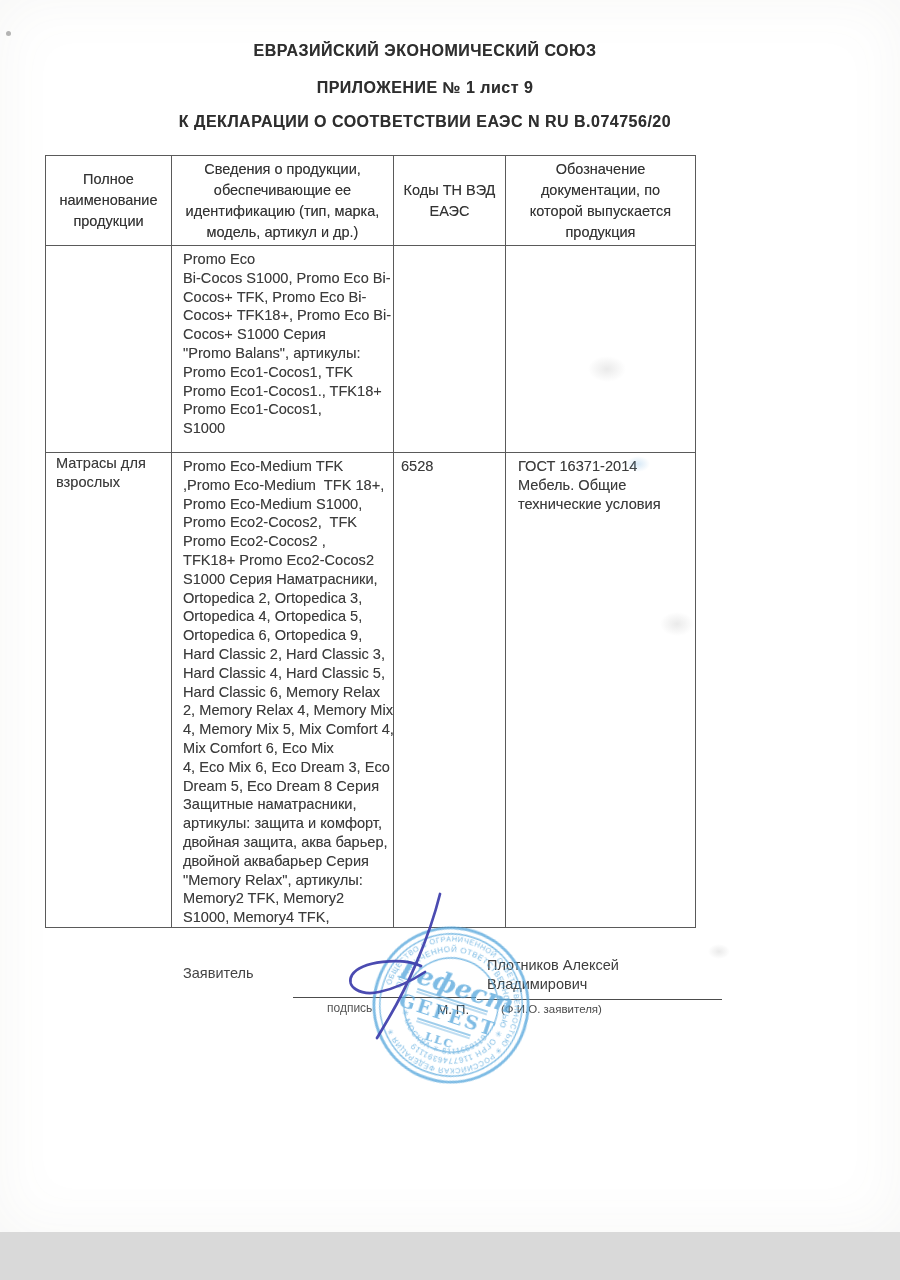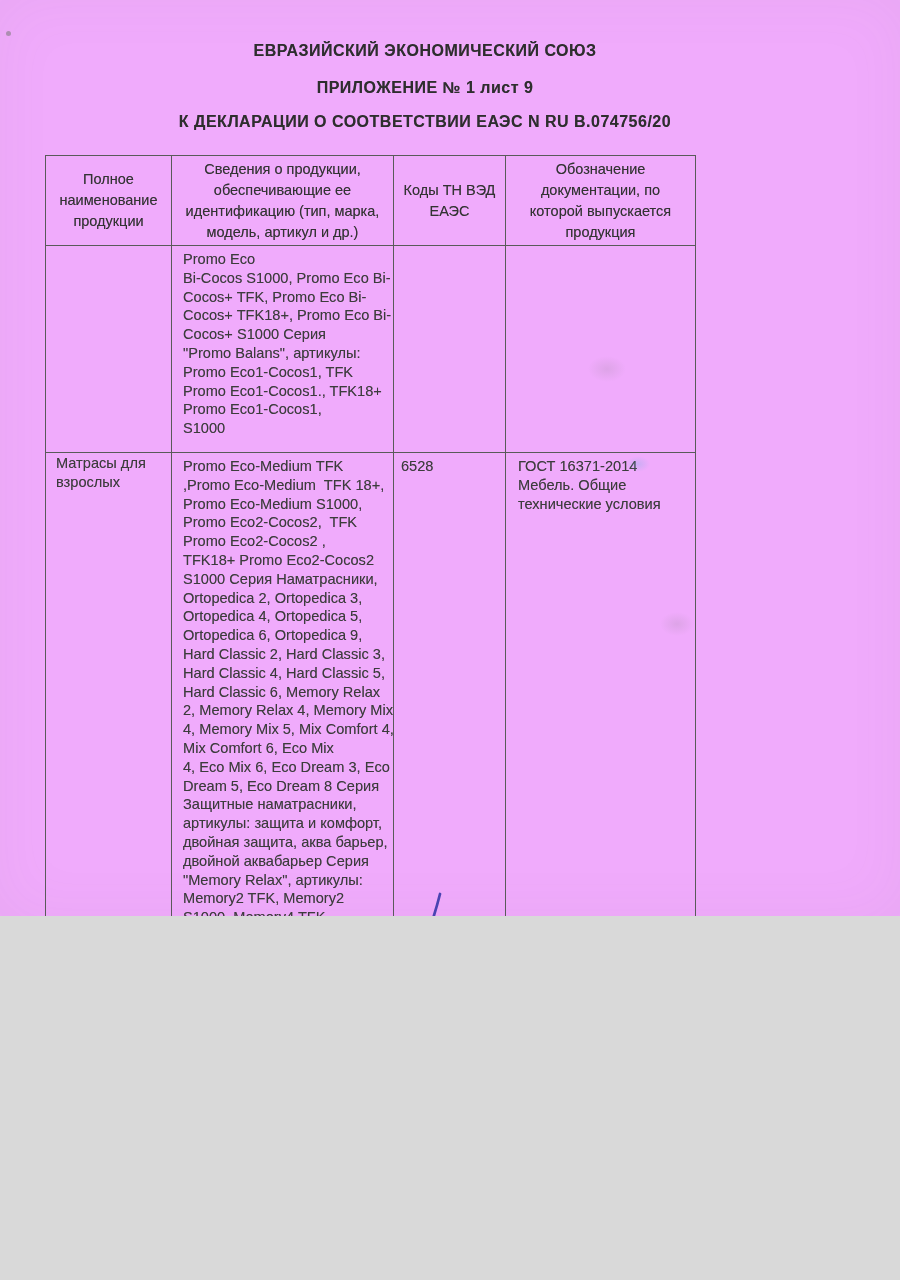--- a/index.html
+++ b/index.html
@@ -1,18 +1,18 @@
 <!DOCTYPE html>
 <html><head>
 <meta charset="utf-8">
 <style>
   html,body{margin:0;padding:0;background:#d9d9d9;}
   .sheet{
-    position:relative;width:900px;height:916px;margin:0 auto;
-    background:#f0abfc;overflow:hidden;
+    position:relative;width:900px;height:1232px;margin:0 auto;
+    background:#ffffff;overflow:hidden;
     font-family:"Liberation Sans","DejaVu Sans",sans-serif;color:#3c3c3c;
     box-shadow:inset 0 0 60px rgba(120,115,100,0.06);
   }
   .doc-title{
     position:absolute;left:0;width:850px;text-align:center;
     font-weight:bold;font-size:16px;letter-spacing:.5px;color:#2e2e2e;
     text-shadow:0 0 .5px rgba(40,40,40,.45);white-space:pre;
   }
   #title1{top:42px}
   #title2{top:79px}

